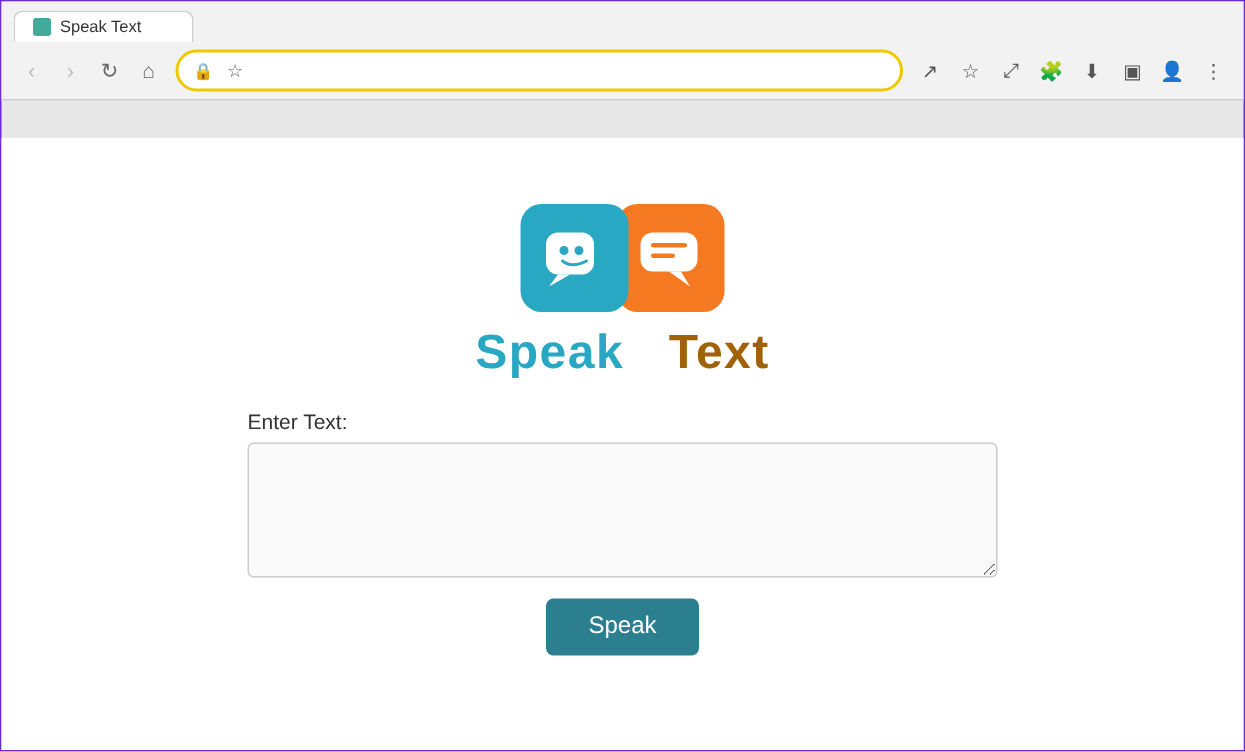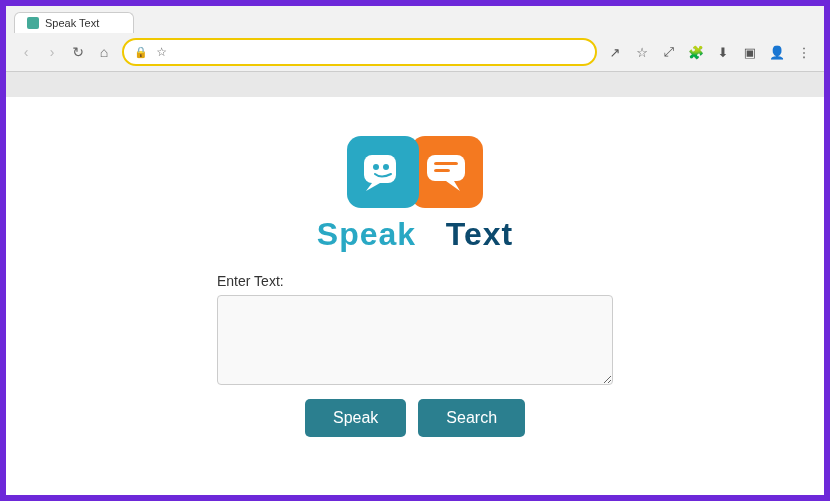--- a/index.html
+++ b/index.html
@@ -12,21 +12,21 @@
       display: flex;
       flex-direction: column;
       overflow: hidden;
     }
 
     
     .browser-frame {
       width: 100%;
       height: 501px;
       background: #e8e8e8;
-      border: 6px solid #6d28d9;
+      border: 1px solid #6d28d9;
       display: flex;
       flex-direction: column;
       box-shadow: 2px 2px 8px rgba(0,0,0,0.3);
       gap: 25px;
     }
 
     
     .browser-topbar {
       background: #f2f2f2;
       border-bottom: 1px solid #ccc;
@@ -218,30 +218,30 @@
       font-weight: bold;
       color: #333;
       letter-spacing: 1px;
     }
 
     .logo-title .text-teal {
       color: #29a8c4;
     }
 
     .logo-title .text-orange {
-      color: #0c4a6e;
+      color: #a16207;
       text-align: right;
     }
 
     
     .form-section {
       display: flex;
       flex-direction: column;
       align-items: flex-start;
-      width: 396px;
+      width: 500px;
       justify-content: space-between;
     }
 
     .form-label {
       font-size: 14px;
       color: #333;
       margin-bottom: 6px;
       font-weight: normal;
     }
 
@@ -390,21 +390,20 @@
           &nbsp;
           <span class="text-orange">Text</span>
         </div>
       </div>
 
       <div class="form-section">
         <label class="form-label">Enter Text:</label>
         <textarea class="text-textarea" style=""></textarea>
         <div class="buttons-row">
           <button class="btn-speak">Speak</button>
-          <button class="btn-search">Search</button>
         </div>
       </div>
 
     </div>
 
 
   </div>
 </div>
 
 </body></html>

